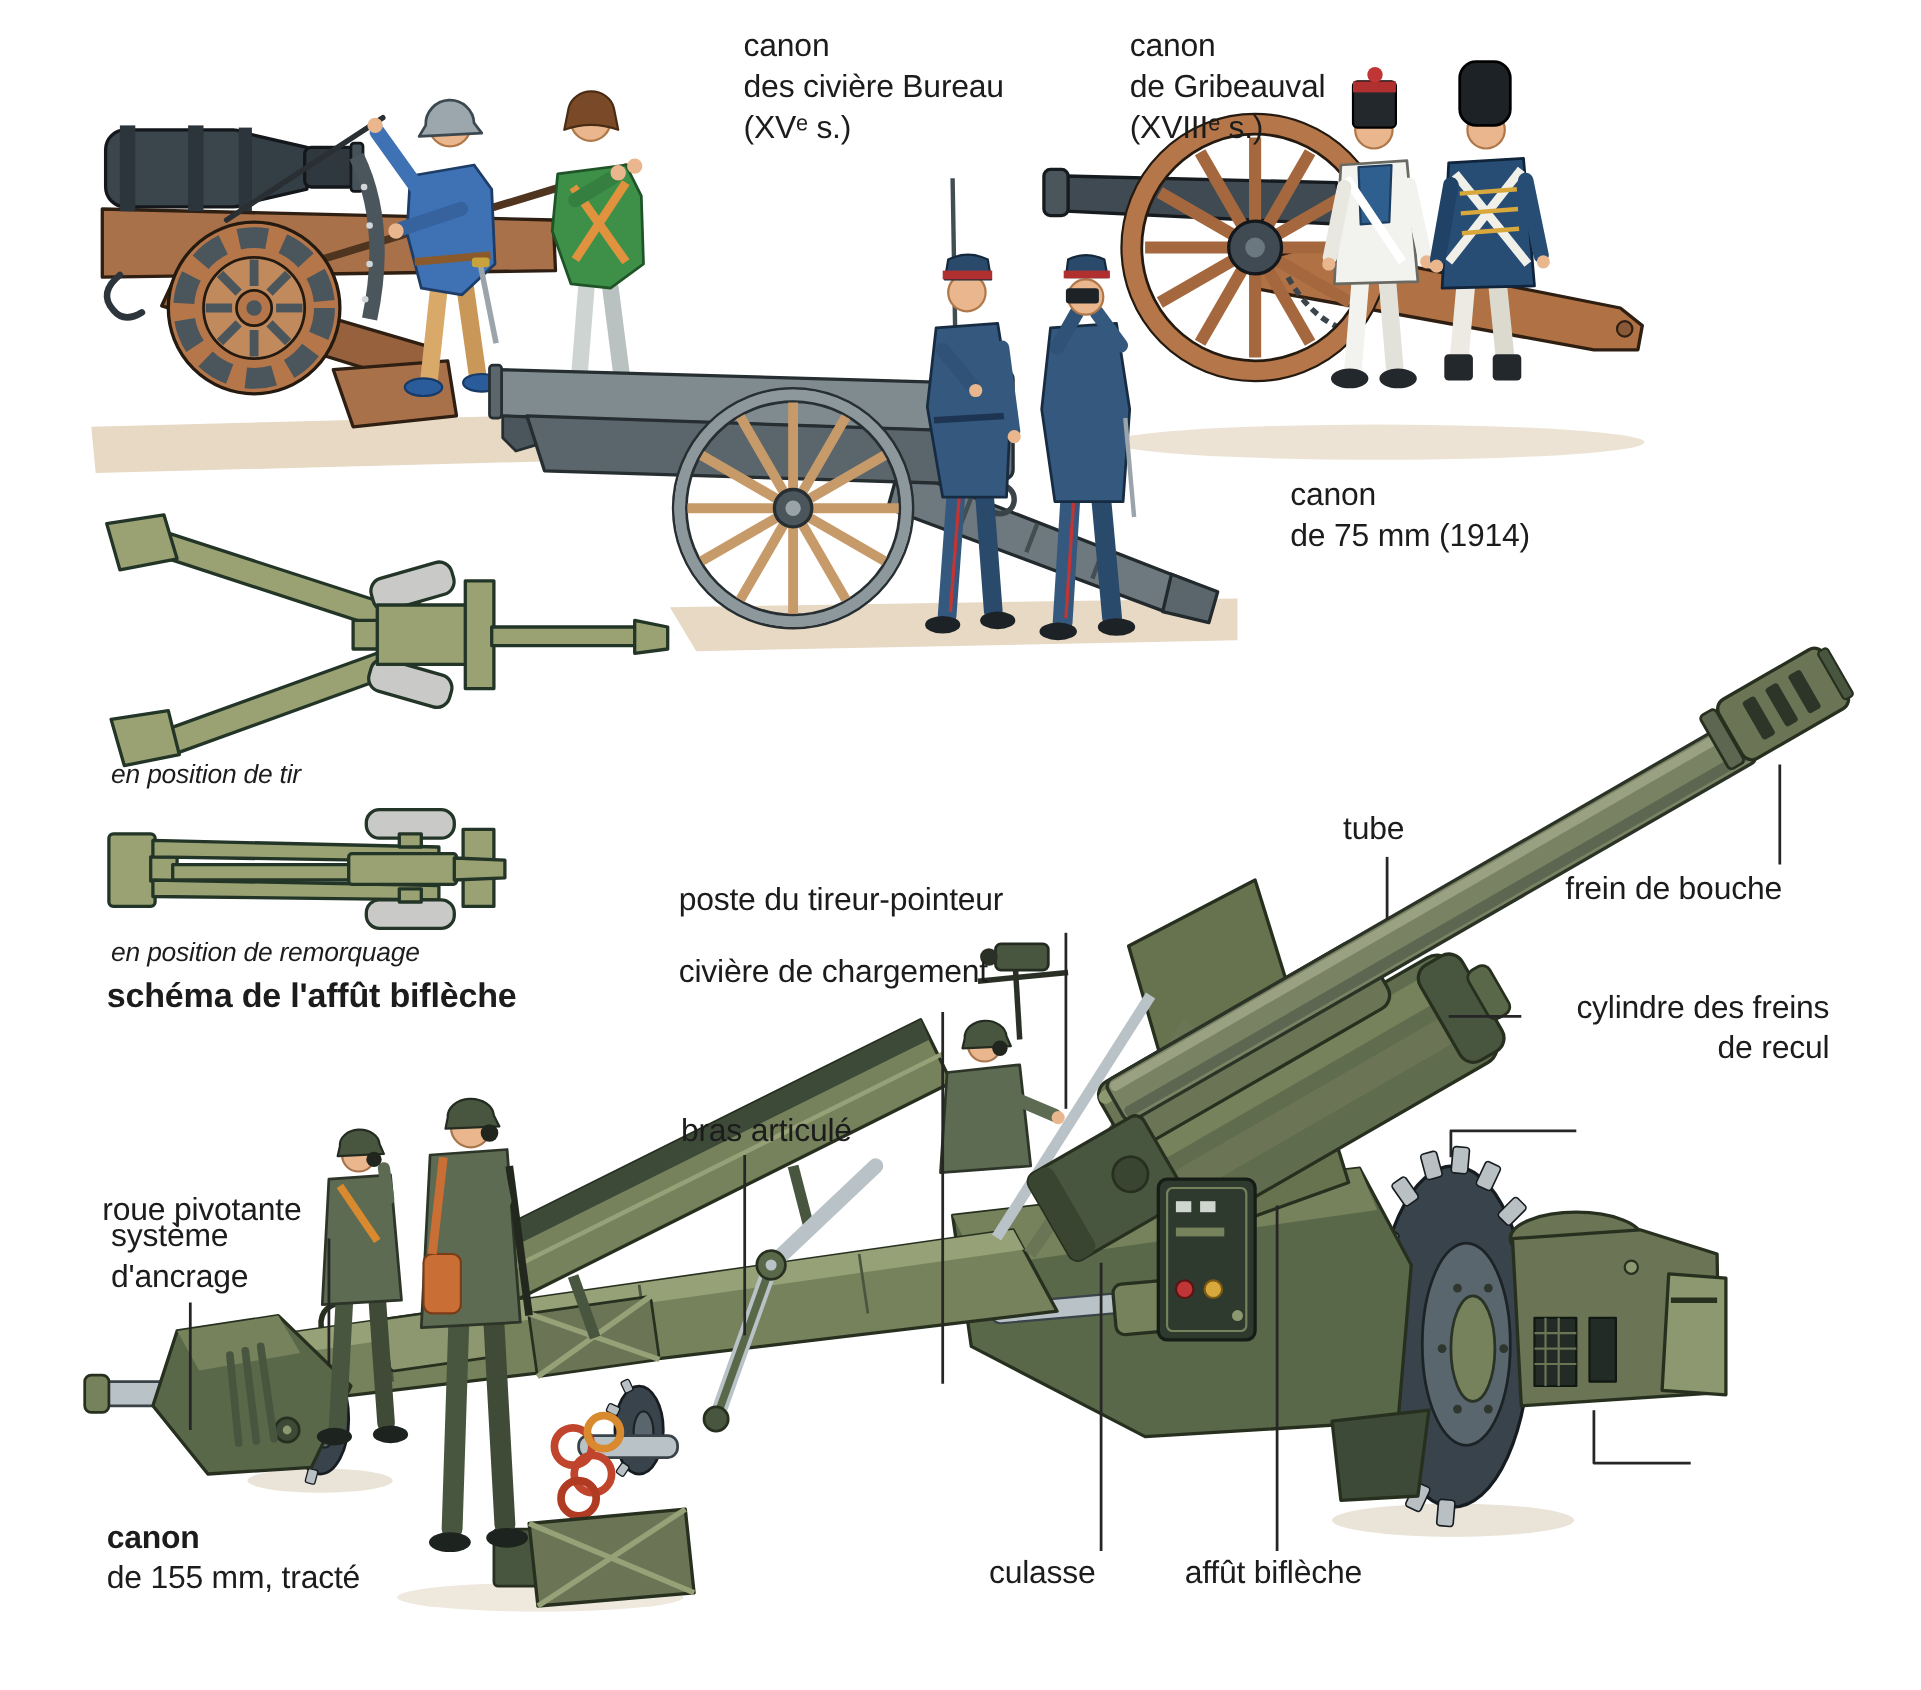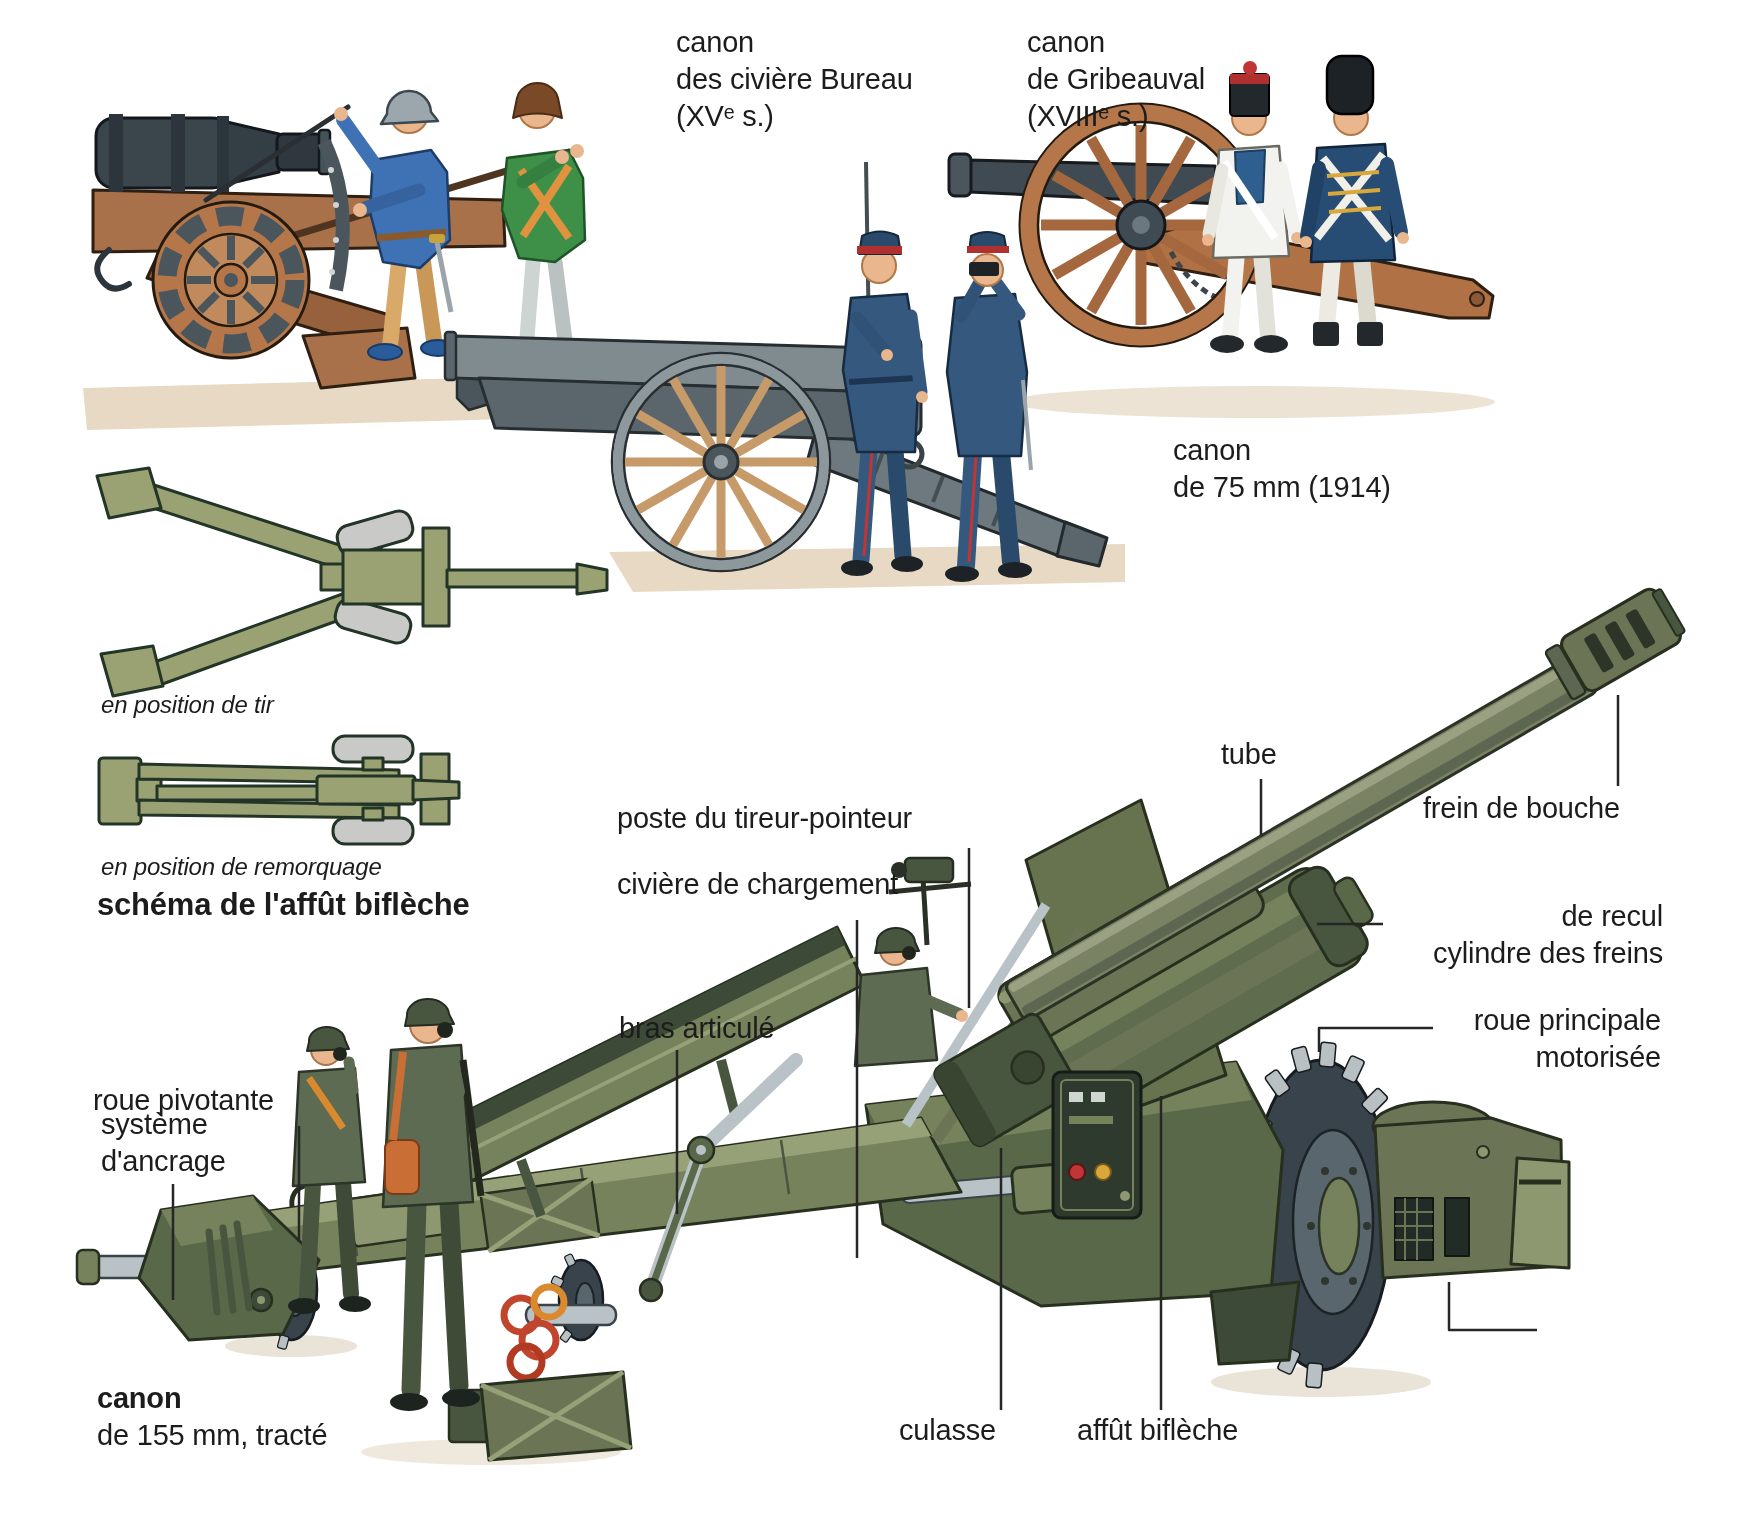--- a/index.html
+++ b/index.html
@@ -550,28 +550,24 @@
 <div class="lbl it" style="left:80px;top:686px">en position de tir</div>
 <div class="lbl it" style="left:80px;top:848px">en position de remorquage</div>
 <div class="lbl bold" style="left:76px;top:886px">schéma de l'affût biflèche</div>
 
 <div class="lbl" style="left:1200px;top:736px">tube</div>
 <div class="lbl" style="left:1402px;top:790px">frein de bouche</div>
 <div class="lbl" style="left:596px;top:800px">poste du tireur-pointeur</div>
 <div class="lbl" style="left:596px;top:866px">civière de chargement</div>
 
 <div class="lbl right" style="left:1342px;top:898px;width:300px">
+  <div>cylindre des freins</div>
   <div>de recul</div>
-  <div>cylindre des freins</div>
-</div>
-
-<div class="lbl right" style="left:1390px;top:1002px;width:250px">
-  <div>roue principale</div>
-  <div>motorisée</div>
-</div>
+</div>
+
 
 <div class="lbl" style="left:598px;top:1010px">bras articulé</div>
 <div class="lbl" style="left:72px;top:1082px">roue pivotante</div>
 
 <div class="lbl" style="left:80px;top:1106px">
   <div>système</div>
   <div>d'ancrage</div>
 </div>
 
 

